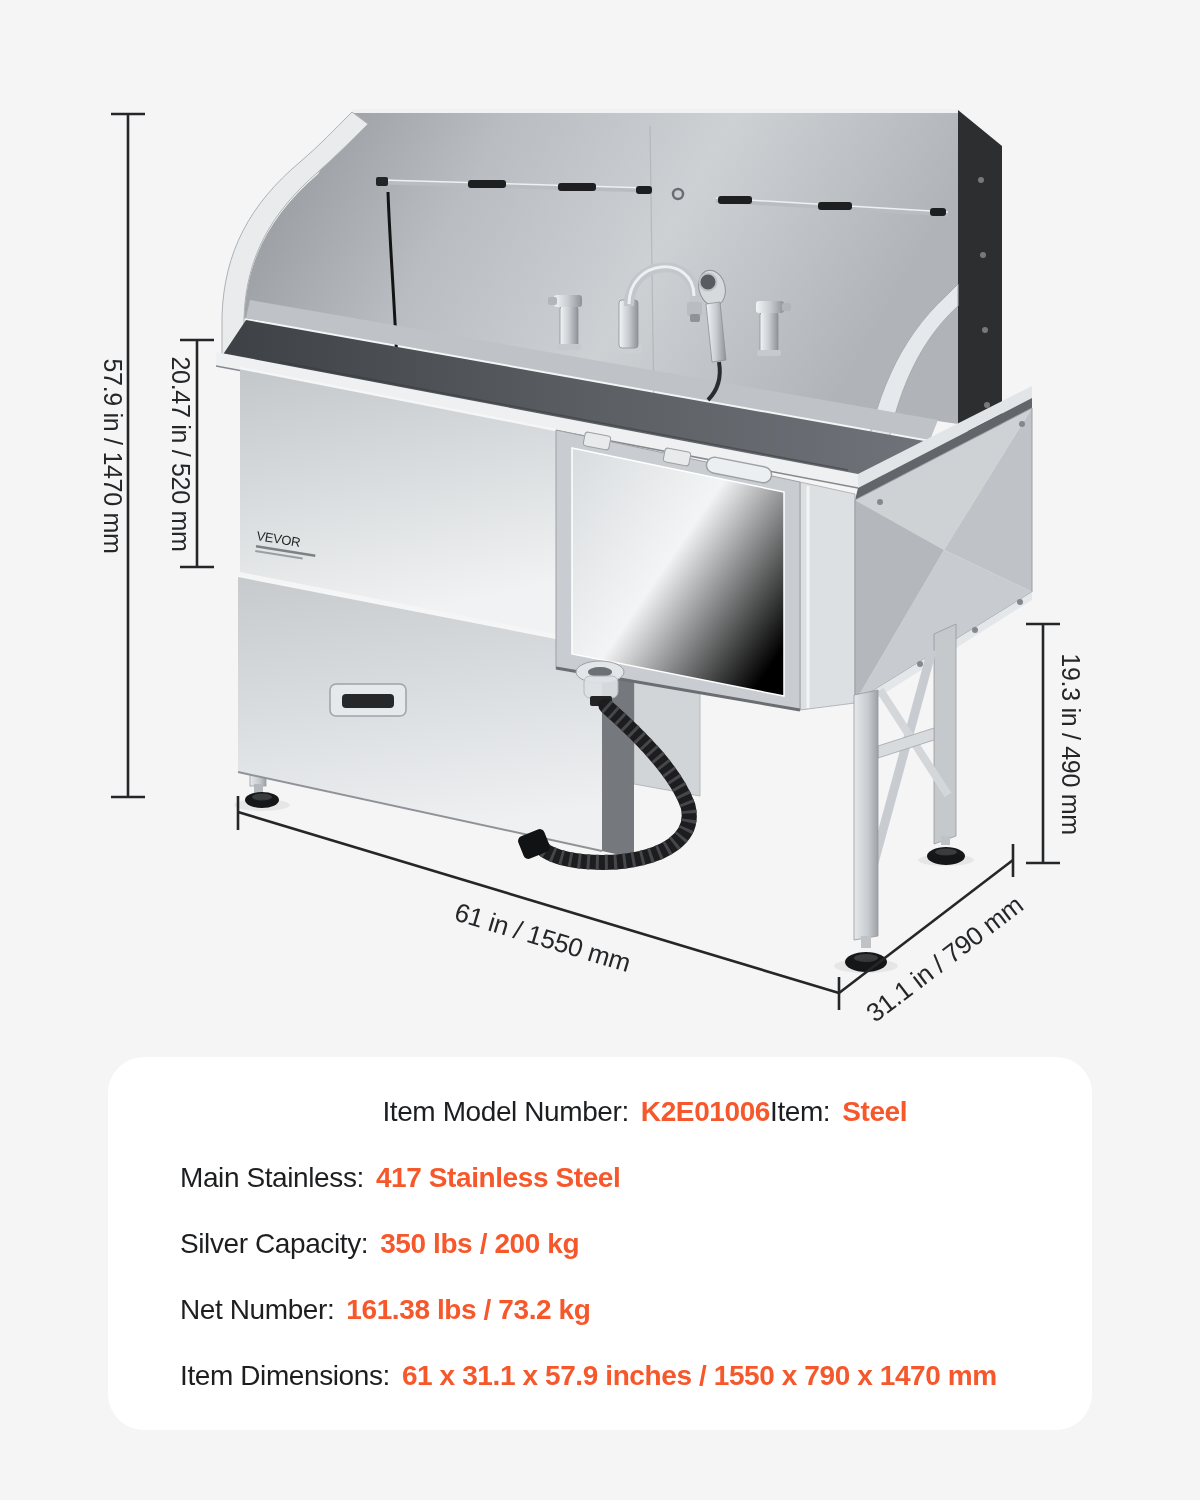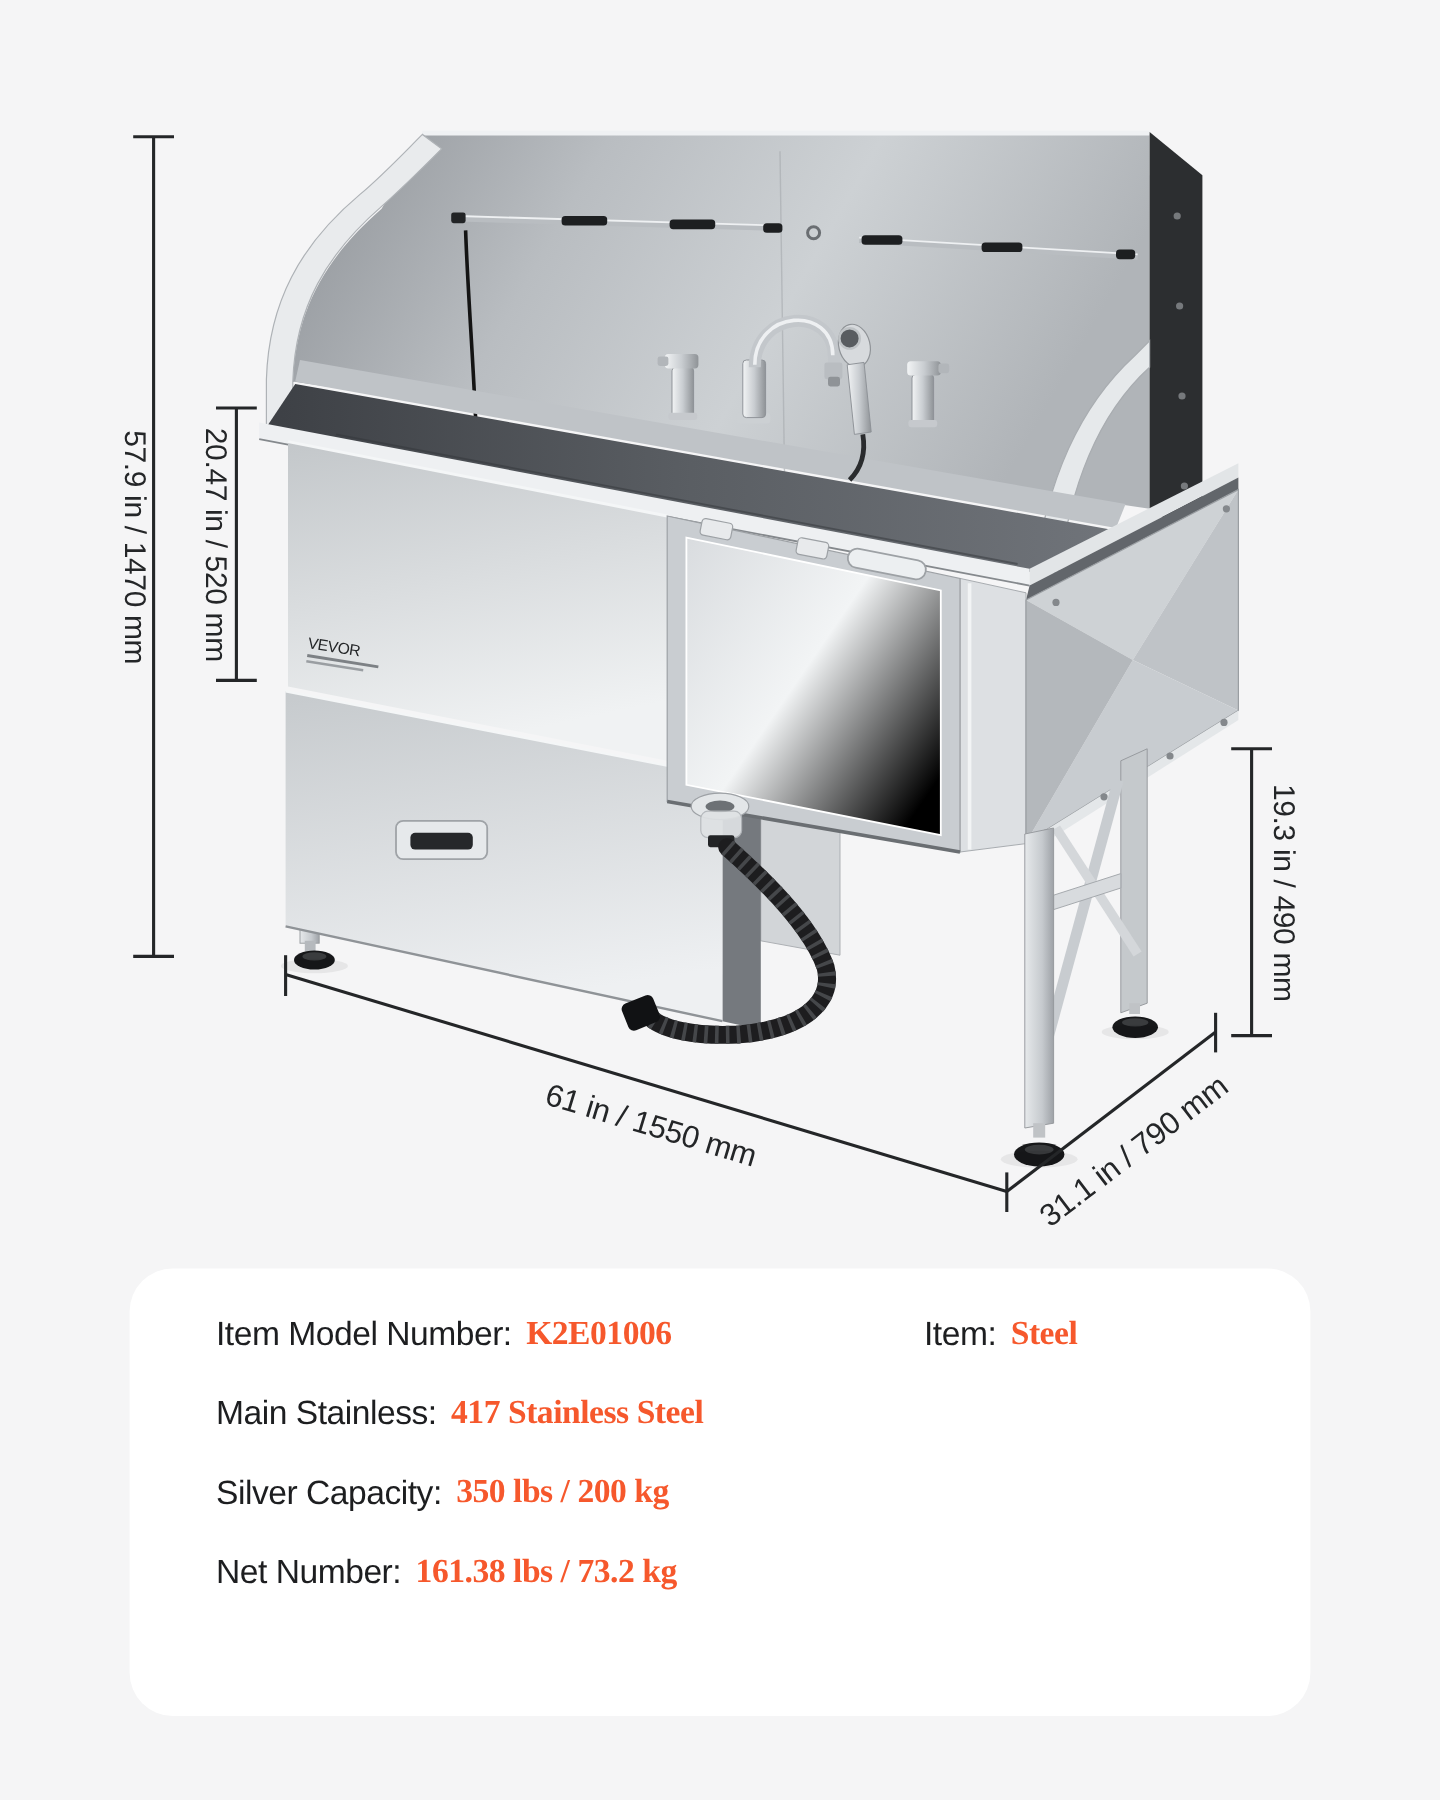--- a/index.html
+++ b/index.html
@@ -19,24 +19,24 @@
   .dim-label{font-size:25px;}
   .dim-label-diag{font-size:26px;}
   .brand-text{font-size:13px; font-weight:700; letter-spacing:1.2px; fill:#3f4246;}
   .spec-panel{
     position:absolute; left:108px; top:1057px; width:984px; height:373px;
     background:var(--panel); border-radius:36px;
     padding:36px 0 0 72px; box-sizing:border-box;
     font-size:28px; letter-spacing:-0.4px;
   }
   .spec-line{display:flex; align-items:center; height:38px; margin-bottom:28px; white-space:nowrap;}
-  .spec-item{display:flex; align-items:center;}
+  .spec-item{display:flex; align-items:center;justify-content:flex-end;}
   .spec-item-first{width:590px;}
   .spec-label{color:var(--txt); font-weight:500; margin-right:12px;}
-  .spec-value{color:var(--accent); font-weight:700;font-family:Liberation Serif, serif;}
+  .spec-value{color:var(--accent); font-weight:700;}
 </style>
 </head>
 <body>
 
 <div class="stage">
 
   <svg class="product-svg" width="1200" height="1045" viewBox="0 0 1200 1045">
     <defs>
       <linearGradient id="gBack" x1="0" y1="0" x2="1" y2="0.25">
         <stop offset="0" stop-color="#8f9398"></stop>
@@ -299,15 +299,21 @@
         <span class="spec-label">Silver Capacity:</span>
         <span class="spec-value">350 lbs / 200 kg</span>
       </div>
     </div>
     <div class="spec-line">
       <div class="spec-item">
         <span class="spec-label">Net Number:</span>
         <span class="spec-value">161.38 lbs / 73.2 kg</span>
       </div>
     </div>
+    <div class="spec-line">
+      <div class="spec-item">
+        <span class="spec-label">Item Dimensions:</span>
+        <span class="spec-value">61 x 31.1 x 57.9 inches / 1550 x 790 x 1470 mm</span>
+      </div>
+    </div>
   </div>
 
 </div>
 
 </body></html>

